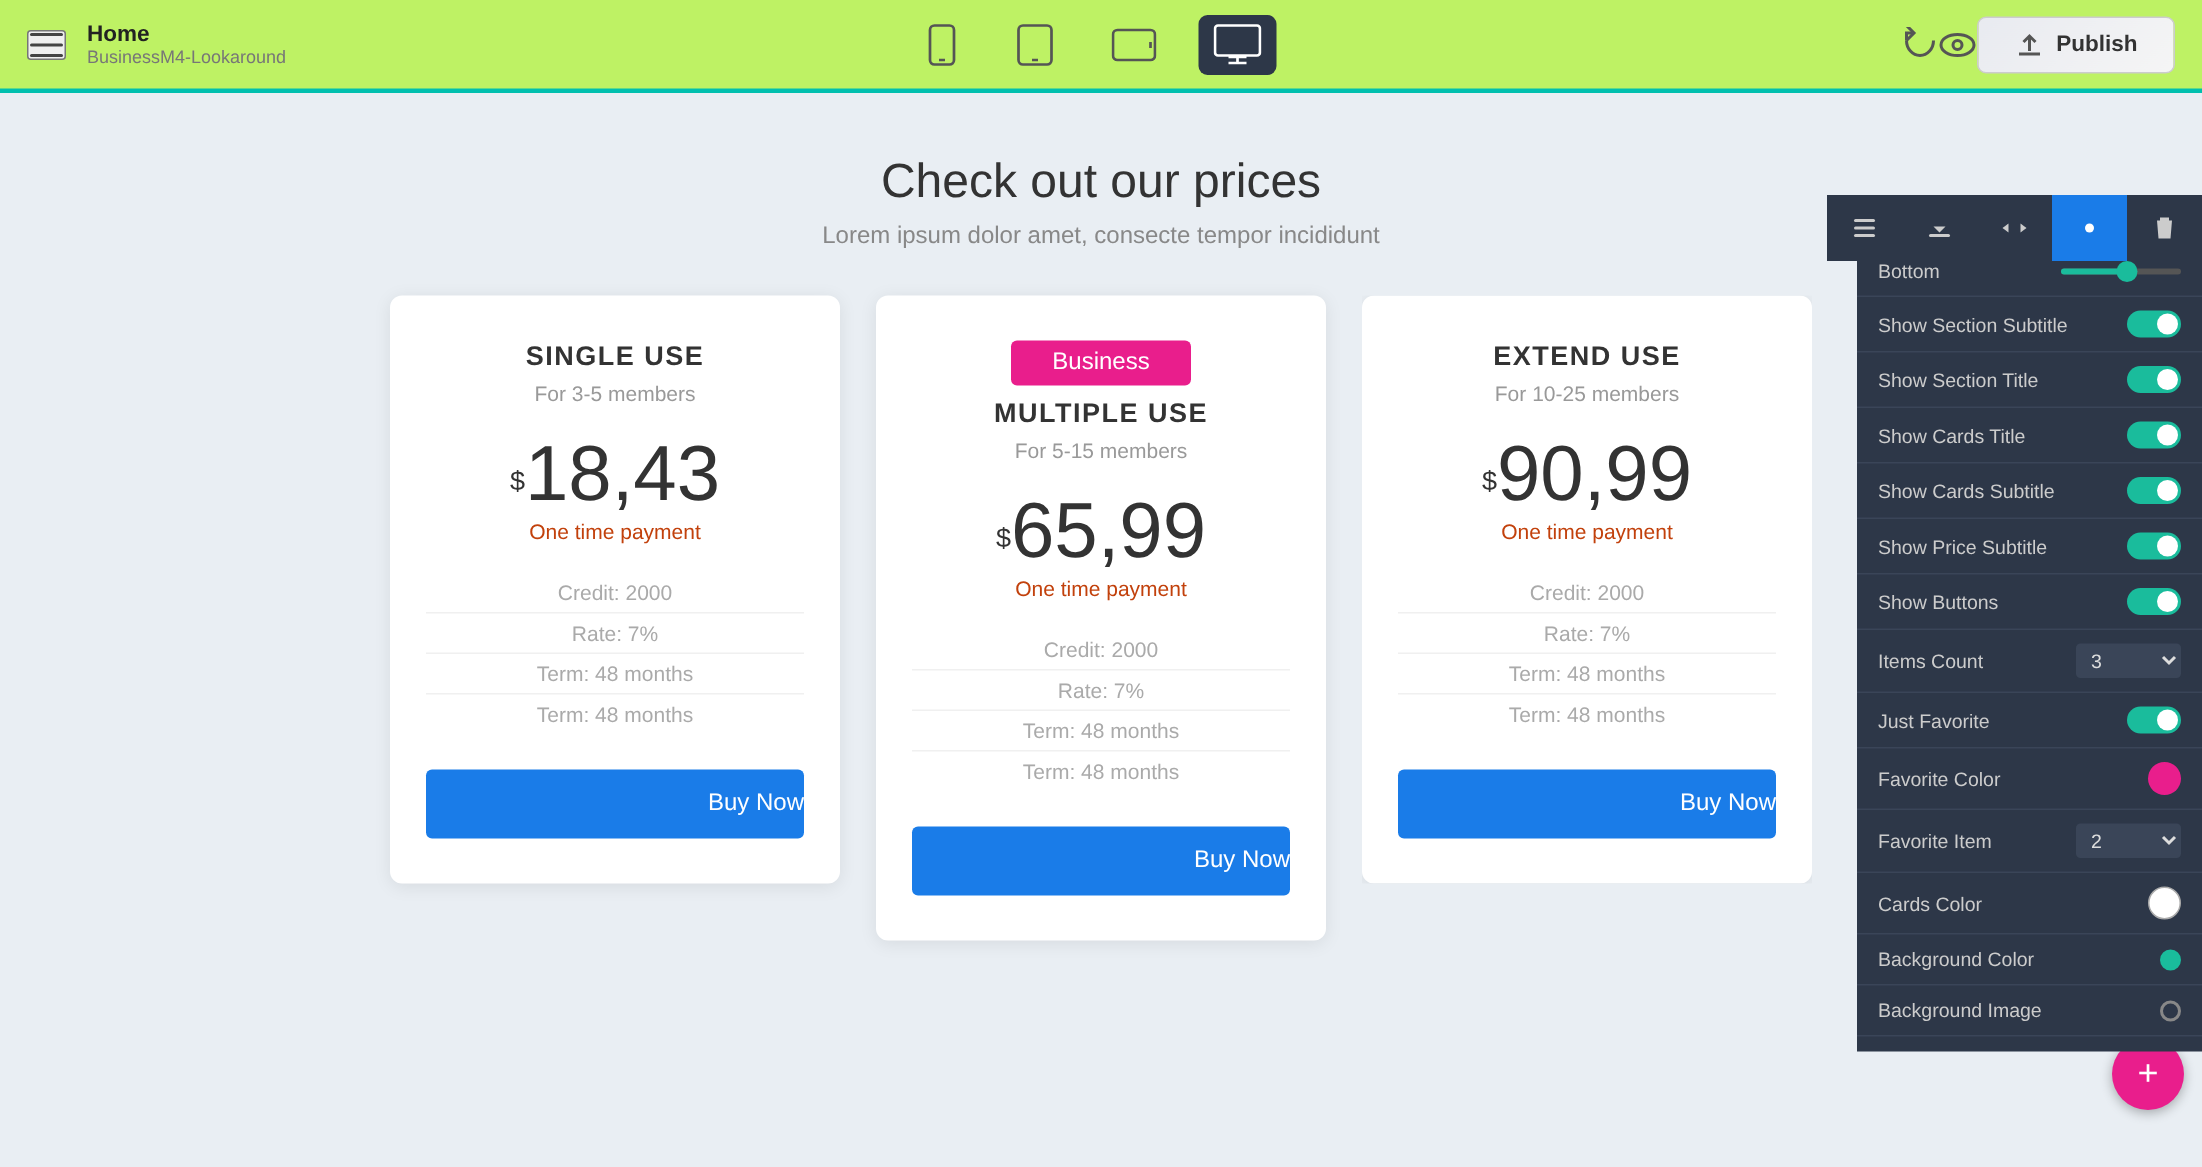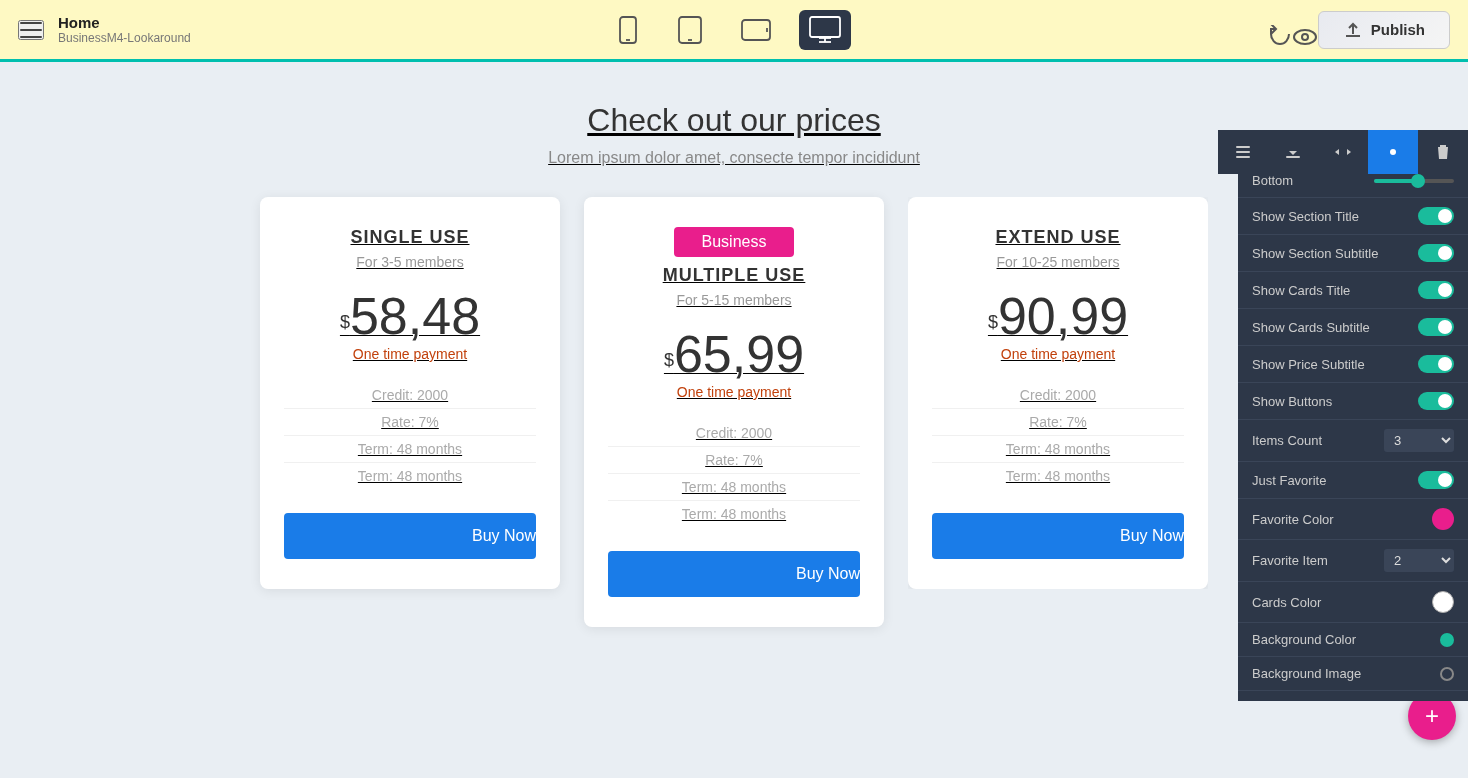--- a/index.html
+++ b/index.html
@@ -1,40 +1,40 @@
 <!DOCTYPE html>
 <html><head>
   <meta charset="utf-8">
   <style>
     * { box-sizing: border-box; margin: 0; padding: 0; }
     body { font-family: 'Segoe UI', Arial, sans-serif; background: #f0f4f7; width: 1468px; height: 778px; overflow: hidden; }
 
     
     .topbar {
       height: 62px;
-      background: #fef9c3;
+      background: #bef264;
       border-bottom: 3px solid #00bfae;
       display: flex;
       align-items: center;
       padding: 0 18px;
       position: relative;
       z-index: 100;
     }
     .topbar-left { display: flex; align-items: center; gap: 14px; }
     .hamburger { display: flex; flex-direction: column; gap: 5px; cursor: pointer; }
     .hamburger span { display: block; width: 22px; height: 2px; background: #444; border-radius: 2px; }
     .topbar-site { display: flex; flex-direction: column; }
     .site-name { font-size: 15px; font-weight: 600; color: #222; }
     .site-sub { font-size: 12px; color: #777; }
     .topbar-center { flex: 1; display: flex; justify-content: center; gap: 18px; align-items: center; }
     .device-btn { background: none; border: none; cursor: pointer; padding: 6px 10px; border-radius: 6px; display: flex; align-items: center; justify-content: center; }
     .device-btn.active { background: #2d3748; }
     .device-btn svg { fill: none; stroke: #555; stroke-width: 1.8; }
     .device-btn.active svg { stroke: #fff; }
-    .topbar-right { display: flex; align-items: flex-end; }
+    .topbar-right { display: flex; align-items: center; }
     .undo-btn, .preview-btn { background: none; border: none; cursor: pointer; display: flex; align-items: center; }
     .publish-btn {
       background: linear-gradient(135deg, #e8eaf0 0%, #f5f5f5 100%);
       border: 1px solid #ccc;
       border-radius: 6px;
       padding: 8px 24px;
       font-size: 15px;
       font-weight: 600;
       color: #333;
       cursor: pointer;
@@ -65,21 +65,20 @@
     }
     .toolbar-btn.active { background: #1a7ce8; color: #fff; }
     .toolbar-btn svg { fill: currentColor; }
 
     
     .main-content {
       padding: 40px 13px 20px;
       background: #e9eef3;
       min-height: calc(778px - 62px);
       position: relative;
-      text-decoration: underline;
     }
 
     
     .pricing-section { text-align: center; }
     .pricing-title { font-size: 32px; font-weight: 300; color: #333; margin-bottom: 10px; }
     .pricing-subtitle { font-size: 16px; color: #888; margin-bottom: 30px; }
 
     
     .cards-container { display: flex; justify-content: center; gap: 24px; align-items: flex-start; }
     .price-card {
@@ -356,21 +355,21 @@
   <div class="pricing-section">
     <h2 class="pricing-title">Check out our prices</h2>
     <p class="pricing-subtitle">Lorem ipsum dolor amet, consecte tempor incididunt</p>
 
     <div class="cards-container">
 
       <div class="price-card">
         <div class="card-plan">SINGLE USE</div>
         <div class="card-members">For 3-5 members</div>
         <div class="card-price-wrap">
-          <span class="card-currency">$</span><span class="card-price">58,48</span>
+          <span class="card-currency">$</span><span class="card-price">18,43</span>
         </div>
         <div class="card-payment">One time payment</div>
         <ul class="card-features">
           <li>Credit: 2000</li>
           <li>Rate: 7%</li>
           <li>Term: 48 months</li>
           <li>Term: 48 months</li>
         </ul>
         <button class="buy-btn">Buy Now</button>
       </div>
@@ -422,28 +421,28 @@
 
     <div class="settings-row">
       <span class="settings-label">Bottom</span>
       <div class="slider-track">
         <div class="slider-fill" style="width:55%"></div>
         <div class="slider-thumb" style="left:calc(55% - 7px)"></div>
       </div>
     </div>
 
     <div class="settings-row">
+      <span class="settings-label">Show Section Subtitle</span>
+      <div class="toggle">
+          <div class="toggle-knob"></div>
+        </div>
+    </div>
+
+    <div class="settings-row">
       <span class="settings-label">Show Section Title</span>
-      <div class="toggle">
-          <div class="toggle-knob"></div>
-        </div>
-    </div>
-
-    <div class="settings-row">
-      <span class="settings-label">Show Section Subtitle</span>
       <div class="toggle">
           <div class="toggle-knob"></div>
         </div>
     </div>
 
     <div class="settings-row">
       <span class="settings-label">Show Cards Title</span>
       <div class="toggle">
           <div class="toggle-knob"></div>
         </div>

